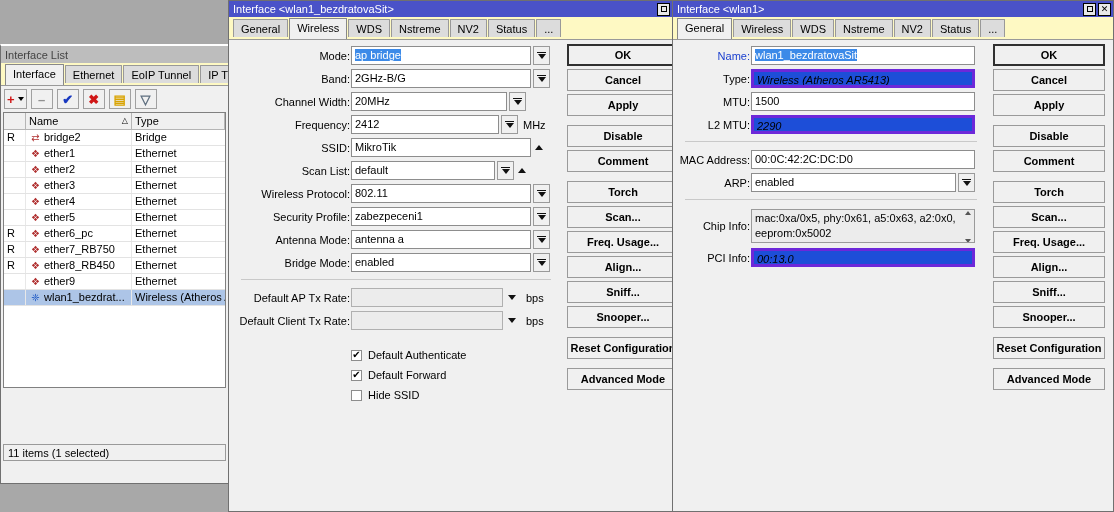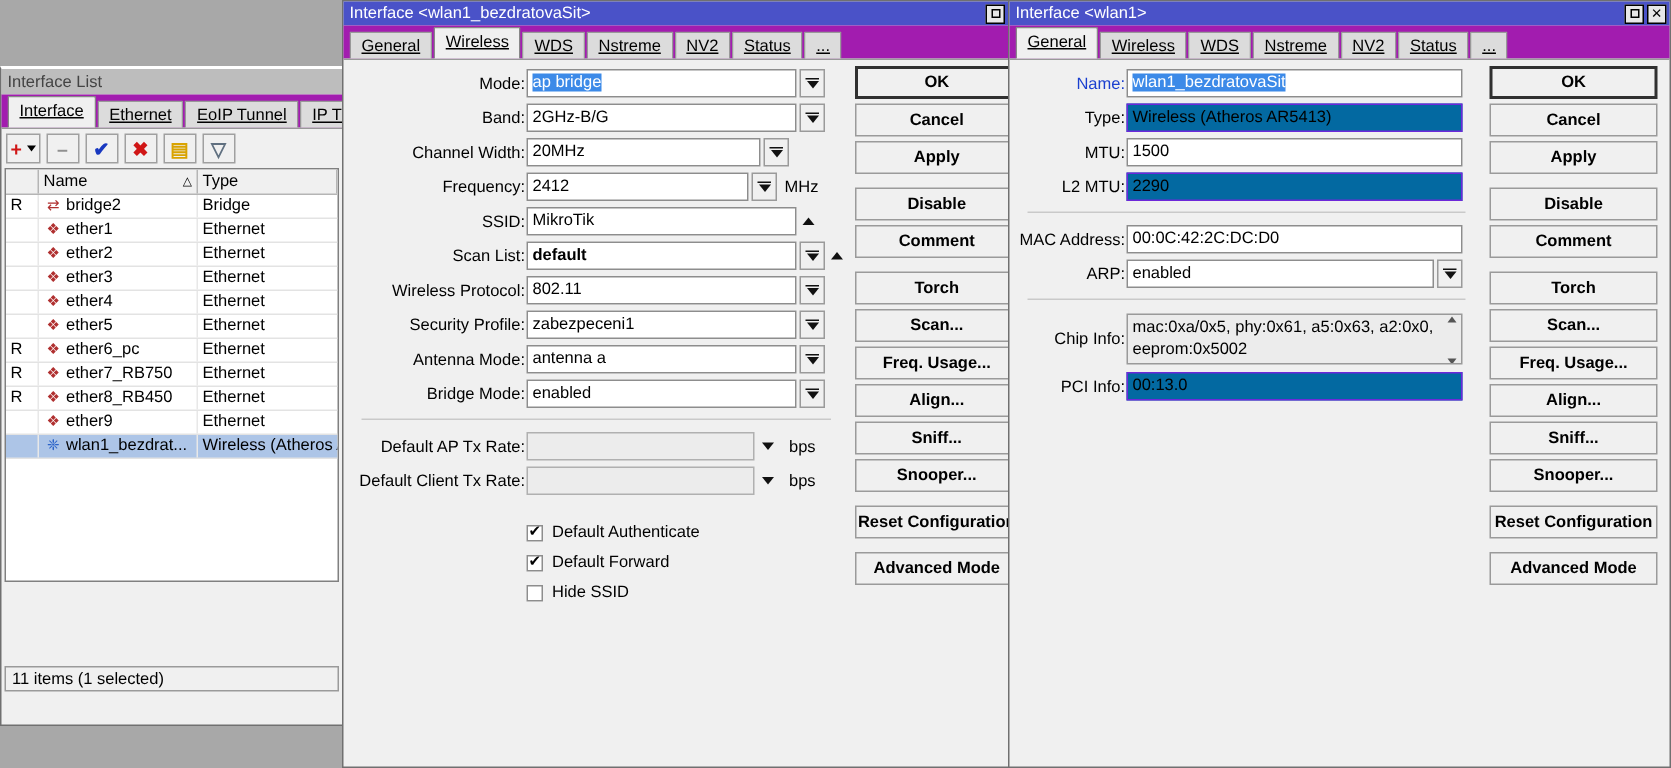--- a/index.html
+++ b/index.html
@@ -17,21 +17,21 @@
     box-sizing:border-box;user-select:none;
   }
   .titlebar .tt{flex:1;white-space:nowrap;overflow:hidden;line-height:16px;}
   .tbtn{
     width:13px;height:13px;margin-left:2px;background:#e8e8e8;
     border:1px solid #000;box-sizing:border-box;
     display:flex;align-items:center;justify-content:center;
     font-size:9px;line-height:1;color:#000;
   }
   .tbtn .sq{width:6px;height:6px;border:1px solid #000;box-sizing:border-box;}
-  .tabbar{display:flex;align-items:flex-end;height:22px;padding-left:4px;box-sizing:border-box;background:#a21caf;text-decoration:underline;}
+  .tabbar{display:flex;align-items:center;height:22px;padding-left:4px;box-sizing:border-box;background:#fef9c3;}
   .tab{
     height:18px;line-height:18px;padding:0 7px;background:#dcdcdc;
     border:1px solid #999;border-bottom:none;margin-right:1px;
     box-sizing:border-box;font-size:11px;white-space:nowrap;
     border-radius:1px 1px 0 0;
   }
   .tab.active{background:#f0f0f0;height:21px;line-height:19px;border-color:#888;font-weight:normal;}
   .tabline{height:1px;background:#999;}
 
   
@@ -68,21 +68,21 @@
   }
   .btn.default{border:2px solid #303030;line-height:18px;}
   .btn.gap{margin-top:9px;}
 
   .row{display:flex;align-items:center;margin-bottom:4px;height:19px;}
   .lbl{text-align:right;padding-right:1px;font-size:11px;white-space:nowrap;box-sizing:border-box;}
   .fld{
     height:19px;background:#fff;border:1px solid #8d8d8d;box-sizing:border-box;
     line-height:17px;padding-left:3px;font-size:11px;overflow:hidden;white-space:nowrap;
   }
-  .fld.ro{background:#0369a1;border:1px solid #6d28d9;color:#000;}
+  .fld.ro{background:#1d4ed8;border:3px solid #6d28d9;color:#000;font-style:italic;}
   .fld.blank{background:#ececec;border:1px solid #b0b0b0;}
   .fld .selhl{background:#3c8ae8;color:#fff;}
   .spin{
     width:17px;height:19px;margin-left:2px;background:#f0f0f0;border:1px solid #9a9a9a;
     box-sizing:border-box;display:flex;align-items:center;justify-content:center;
   }
   .arrowdn{width:0;height:0;border-left:4px solid transparent;border-right:4px solid transparent;border-top:5px solid #111;}
   .arrowup{width:0;height:0;border-left:4px solid transparent;border-right:4px solid transparent;border-bottom:5px solid #111;}
   .spin .stack{display:flex;flex-direction:column;align-items:center;line-height:0;}
   .spin .bar{width:9px;height:1px;background:#111;margin-bottom:1px;}
@@ -309,21 +309,21 @@
           </div>
           <div class="row">
             <div class="lbl" style="width: 122px;">SSID:</div>
             <div class="fld" style="width: 180px;">MikroTik</div>
             <div class="flatup">
               <div class="arrowup"></div>
             </div>
           </div>
           <div class="row">
             <div class="lbl" style="width: 122px;">Scan List:</div>
-            <div class="fld" style="width: 180px; font-weight: bold;">default</div>
+            <div class="fld" style="width: 144px;">default</div>
             <div class="spin">
               <div class="stack">
                 <div class="bar"></div>
                 <div class="arrowdn"></div>
               </div>
             </div>
             <div class="flatup">
               <div class="arrowup"></div>
             </div>
           </div>

